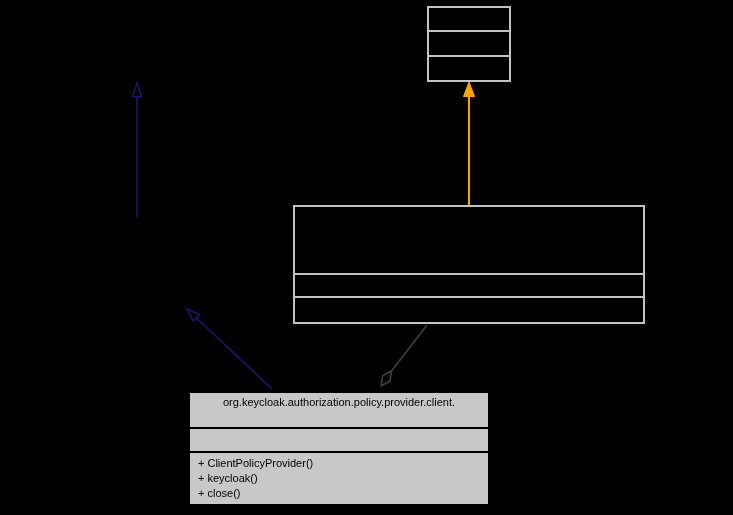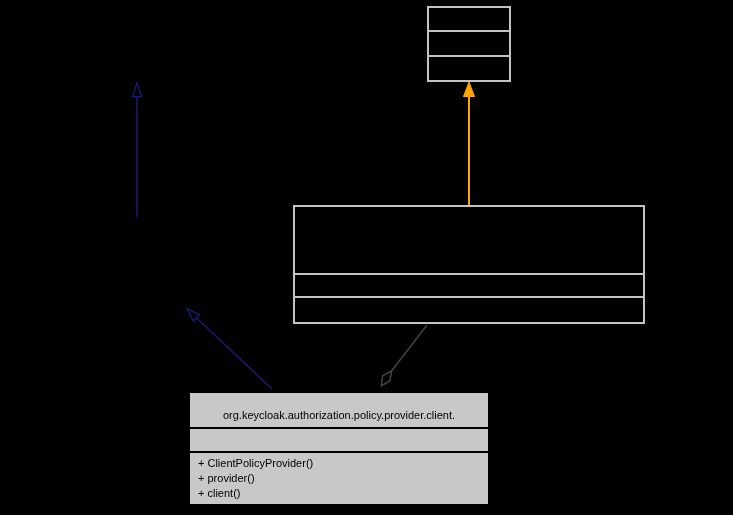--- a/index.html
+++ b/index.html
@@ -34,21 +34,21 @@
 
   
   #node-main{
     position:absolute;left:188px;top:391px;width:302px;height:115px;
     background:var(--highlight-fill);
     border:2px solid var(--text);
     color:var(--text);
     font-size:11px;
   }
   #node-main .title{
-    height:34px;text-align:center;padding-top:15px;line-height:14px;
+    height:34px;text-align:center;padding-top:2px;line-height:14px;
   }
   #node-main .attrs{
     height:24px;border-top:2px solid var(--text);
   }
   #node-main .methods{
     height:53px;border-top:2px solid var(--text);
     padding:3px 0 12px 8px;line-height:15px;text-align:left;
   }
 
   .edge-blue{stroke:var(--inheritance-arrow);stroke-width:1.6;fill:none;}
@@ -90,18 +90,18 @@
     <div class="cell c3"></div>
   </div>
 
   <div id="node-main">
     <div class="title">
       <div>org.keycloak.authorization.policy.provider.client.</div>
     </div>
     <div class="attrs"></div>
     <div class="methods">
       <div>+ ClientPolicyProvider()</div>
-      <div>+ provider()</div>
-      <div>+ client()</div>
+      <div>+ keycloak()</div>
+      <div>+ close()</div>
     </div>
   </div>
 
 </div>
 
 </body></html>

